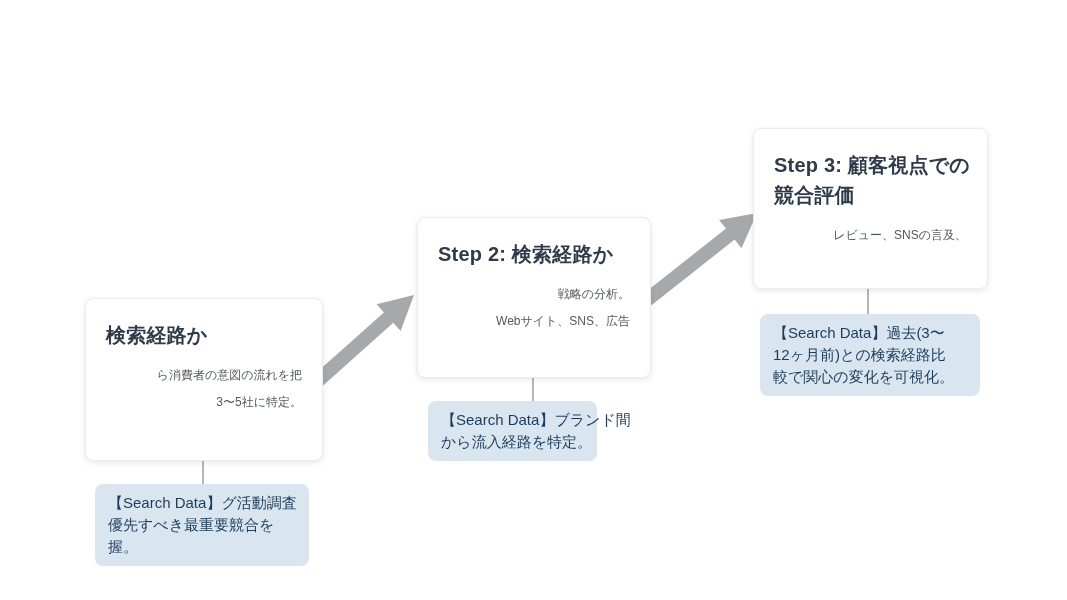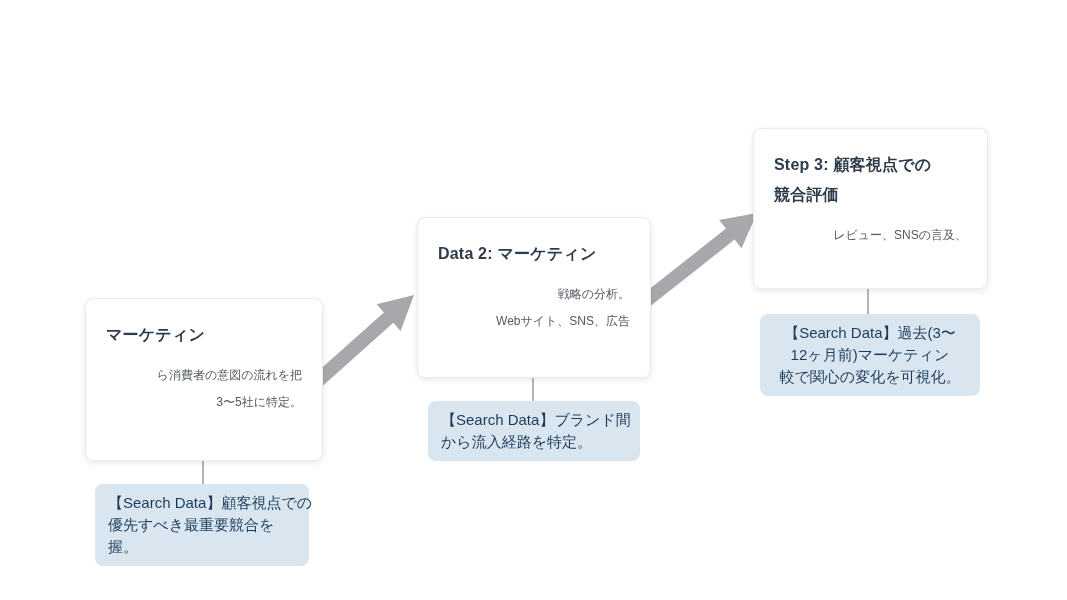--- a/index.html
+++ b/index.html
@@ -28,21 +28,21 @@
     position: absolute;
     box-sizing: border-box;
     background: var(--card-bg, #ffffff);
     border: 1px solid var(--card-border, #ebebeb);
     border-radius: 8px;
     box-shadow: 0 2px 6px rgba(0,0,0,0.09);
     padding: 21px 20px 14px 20px;
     z-index: 2;
   }
   .card-title {
-    font-size: 16px;
+    font-size: 20px;
     line-height: 30px;
     font-weight: 700;
     color: var(--title-text, #2d3b4a);
     letter-spacing: 0.2px;
   }
   .card-body {
     margin-top: 12px;
     font-size: 12px;
     line-height: 27px;
     font-weight: 400;
@@ -72,55 +72,55 @@
     <polygon points="316.7,391.2 393.3,322.8 400.6,331.0 414,295 376.6,304.2 383.9,312.4 307.3,380.8"></polygon>
     <polygon points="647.3,308.5 734.6,239.6 741.5,248.2 757,213 719.1,220.0 726.0,228.6 638.7,297.5"></polygon>
   </svg>
 
   <div class="connector" style="left:202px; top:459px; height:26px;"></div>
   <div class="connector" style="left:532px; top:376px; height:26px;"></div>
   <div class="connector" style="left:867px; top:287px; height:27px;"></div>
 
   <div class="step-card" style="left:85px; top:298px; width:238px; height:163px;">
     <div class="card-title">
-      <div class="line">マーケティン</div>
+      <div class="line">検索経路か</div>
     </div>
     <div class="card-body">
       <div class="line">ら消費者の意図の流れを把</div>
       <div class="line">3〜5社に特定。</div>
     </div>
   </div>
   <div class="note-box" style="left:95px; top:484px; width:214px;">
-    <div class="line">【Search Data】顧客視点での</div>
+    <div class="line">【Search Data】グ活動調査</div>
     <div class="line">優先すべき最重要競合を</div>
     <div class="line">握。</div>
   </div>
 
   <div class="step-card" style="left:417px; top:217px; width:234px; height:161px;">
     <div class="card-title">
-      <div class="line">Data 2: マーケティン</div>
+      <div class="line">Step 2: 検索経路か</div>
     </div>
     <div class="card-body">
       <div class="line">戦略の分析。</div>
       <div class="line">Webサイト、SNS、広告</div>
     </div>
   </div>
-  <div class="note-box" style="left:428px; top:401px; width:212px;">
+  <div class="note-box" style="left:428px; top:401px; width:169px;">
     <div class="line">【Search Data】ブランド間</div>
     <div class="line">から流入経路を特定。</div>
   </div>
 
   <div class="step-card" style="left:753px; top:128px; width:235px; height:161px;">
     <div class="card-title">
       <div class="line">Step 3: 顧客視点での</div>
       <div class="line">競合評価</div>
     </div>
     <div class="card-body">
       <div class="line">レビュー、SNSの言及、</div>
     </div>
   </div>
-  <div class="note-box" style="left:760px; top:314px; width:220px;text-align:center;">
+  <div class="note-box" style="left:760px; top:314px; width:220px;">
     <div class="line">【Search Data】過去(3〜</div>
-    <div class="line">12ヶ月前)マーケティン</div>
+    <div class="line">12ヶ月前)との検索経路比</div>
     <div class="line">較で関心の変化を可視化。</div>
   </div>
 
 </div>
 
 </body></html>

